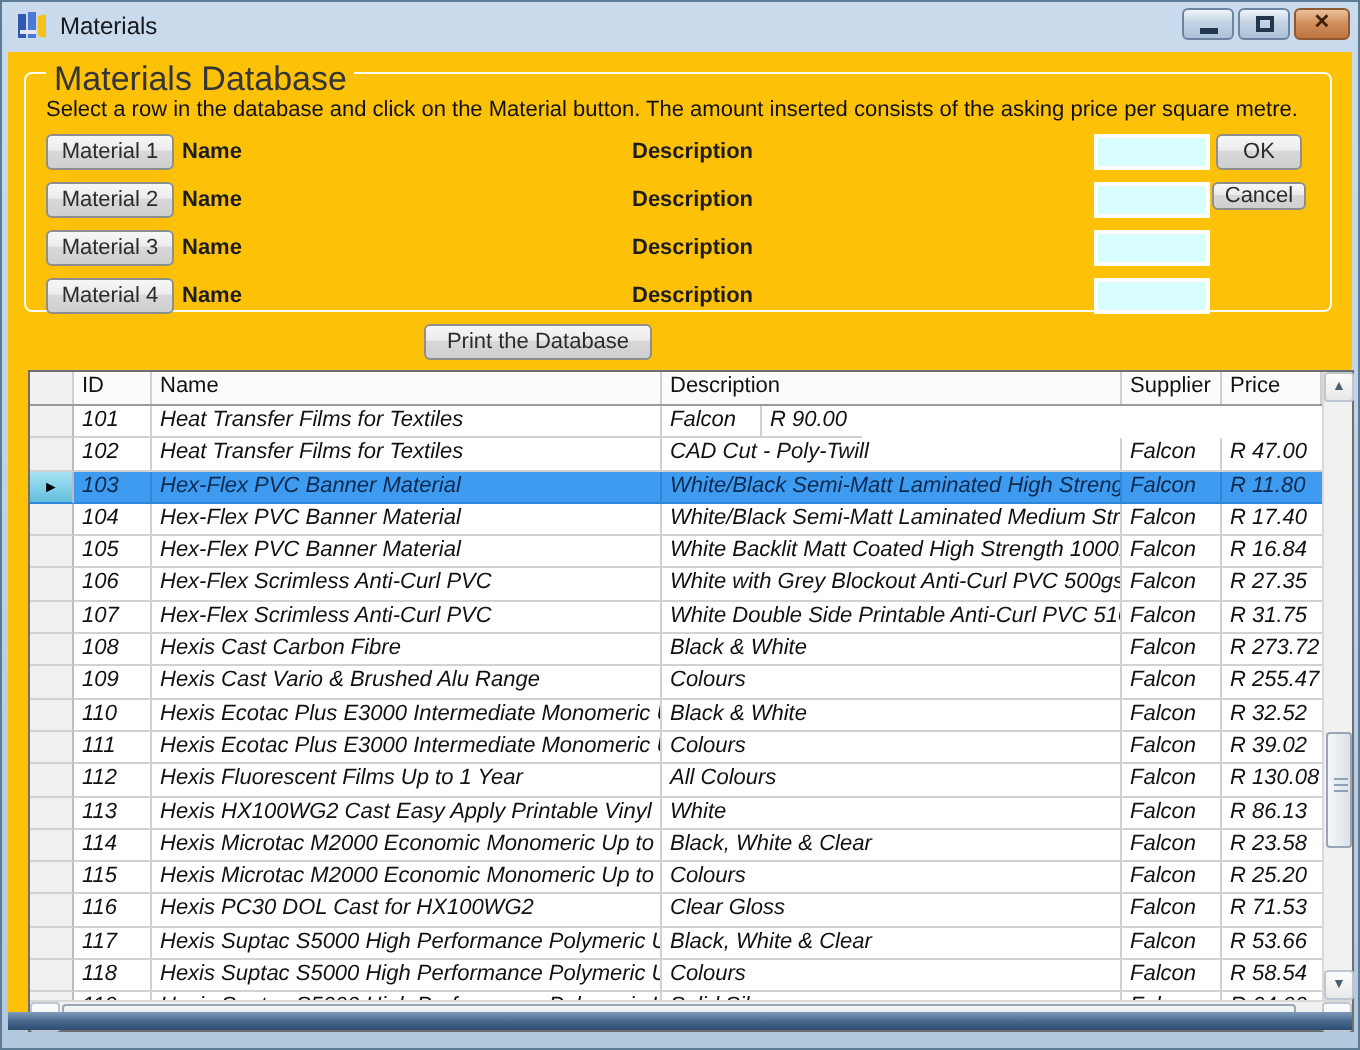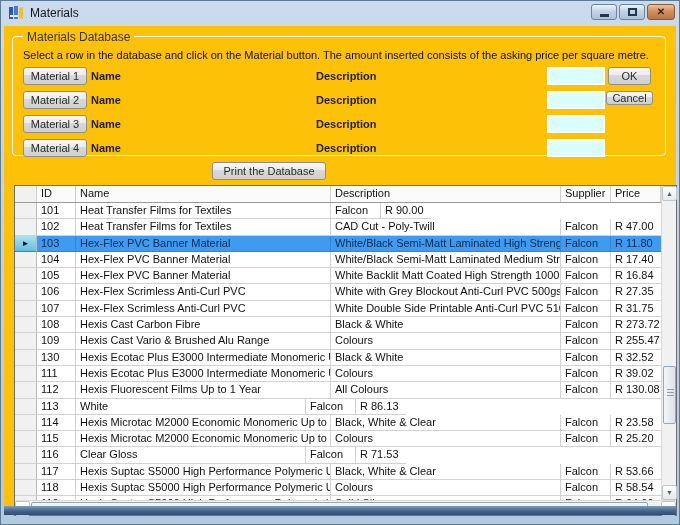--- a/index.html
+++ b/index.html
@@ -21,42 +21,42 @@
   .glyph-min{display:block;width:9px;height:3px;background:#22364e;margin-top:6px;}
   .glyph-max{display:block;width:9px;height:8px;border:2px solid #22364e;background:transparent;}
   
   .client{position:absolute;left:4px;top:26px;width:672px;height:489px;background:#fdc208;}
   .bottom-edge{position:absolute;left:0;bottom:0;width:100%;height:9px;
     background:linear-gradient(#7e9cba,#44648a 55%,#2e4d72);}
   
   .groupbox{position:absolute;left:8px;top:10px;width:654px;height:120px;
     border:1px solid rgba(255,255,255,.95);border-radius:4px;}
   .group-title{position:absolute;left:10px;top:-7px;background:#fdc208;padding:0 4px;
-    font-size:12px;color:#353535;}
+    font-size:17px;color:#353535;}
   .instruction{position:absolute;left:10px;top:12px;font-size:11px;color:#111;}
   .mat-row{position:absolute;left:10px;height:18px;width:630px;}
   .btn{border:1px solid #8e8e8e;border-radius:3px;color:#2b2b2b;font-size:11px;
     background:linear-gradient(#f7f7f7,#ebebeb 45%,#d8d8d8 46%,#cfcfcf);
     display:inline-flex;align-items:center;justify-content:center;cursor:default;}
   .mat-btn{position:absolute;left:0;top:0;width:64px;height:18px;}
   .lbl-name{position:absolute;left:68px;top:3px;font-size:11px;font-weight:600;color:#1d1d1d;}
   .lbl-desc{position:absolute;left:293px;top:3px;font-size:11px;font-weight:600;color:#1d1d1d;}
   .field{position:absolute;left:524px;top:0;width:58px;height:18px;background:#d9feff;
     border:2px solid #fefefe;}
   .ok-btn{position:absolute;left:585px;top:0;width:43px;height:18px;}
   .cancel-btn{position:absolute;left:583px;top:0;width:47px;height:14px;}
   .save-btn{position:absolute;left:10px;top:136px;width:186px;height:19px;}
   .print-btn{position:absolute;left:208px;top:136px;width:114px;height:18px;}
   
   .grid{position:absolute;left:10px;top:159px;width:663px;height:331px;
     border:1px solid #6f6f6f;background:#fff;}
   .grid-viewport{position:absolute;left:0;top:0;width:646px;height:314px;overflow:hidden;background:#fff;}
   .ghead{display:flex;height:17px;background:#fbfbfb;border-bottom:1px solid #9a9a9a;}
   .ghead .cell{font-weight:400;color:#111;border-right:1px solid #cfcfcf;border-bottom:0;}
-  .grow{display:flex;height:16.3px;}
+  .grow{display:flex;height:16.3px;font-style:italic;}
   .cell{font-size:11px;line-height:15px;padding:0 0 0 4px;white-space:nowrap;overflow:hidden;
     border-right:1px solid #d2d2d2;border-bottom:1px solid #d2d2d2;color:#111;}
   .c-hdr{width:22px;background:#f1f1f1;border-right:1px solid #bdbdbd;padding:0;text-align:center;}
   .c-id{width:39px;}
   .c-name{width:255px;}
   .c-desc{width:230px;}
   .c-sup{width:50px;}
   .c-price{width:50px;border-right:0;}
   .grow.sel .cell{background:#3e9bf0;color:#0c2a50;border-right-color:#2f86d8;border-bottom-color:#2f86d8;}
   .grow.sel .c-hdr{background:linear-gradient(#a8e3f4,#62bedd);color:#000;
@@ -219,21 +219,21 @@
             <div class="grow">
               <div class="cell c-hdr"></div>
               <div class="cell c-id">109</div>
               <div class="cell c-name">Hexis Cast Vario &amp; Brushed Alu Range</div>
               <div class="cell c-desc">Colours</div>
               <div class="cell c-sup">Falcon</div>
               <div class="cell c-price">R 255.47</div>
             </div>
             <div class="grow">
               <div class="cell c-hdr"></div>
-              <div class="cell c-id">130</div>
+              <div class="cell c-id">110</div>
               <div class="cell c-name">Hexis Ecotac Plus E3000 Intermediate Monomeric Up to ...</div>
               <div class="cell c-desc">Black &amp; White</div>
               <div class="cell c-sup">Falcon</div>
               <div class="cell c-price">R 32.52</div>
             </div>
             <div class="grow">
               <div class="cell c-hdr"></div>
               <div class="cell c-id">111</div>
               <div class="cell c-name">Hexis Ecotac Plus E3000 Intermediate Monomeric Up to ...</div>
               <div class="cell c-desc">Colours</div>
@@ -244,20 +244,21 @@
               <div class="cell c-hdr"></div>
               <div class="cell c-id">112</div>
               <div class="cell c-name">Hexis Fluorescent Films Up to 1 Year</div>
               <div class="cell c-desc">All Colours</div>
               <div class="cell c-sup">Falcon</div>
               <div class="cell c-price">R 130.08</div>
             </div>
             <div class="grow">
               <div class="cell c-hdr"></div>
               <div class="cell c-id">113</div>
+              <div class="cell c-name">Hexis HX100WG2 Cast Easy Apply Printable Vinyl</div>
               <div class="cell c-desc">White</div>
               <div class="cell c-sup">Falcon</div>
               <div class="cell c-price">R 86.13</div>
             </div>
             <div class="grow">
               <div class="cell c-hdr"></div>
               <div class="cell c-id">114</div>
               <div class="cell c-name">Hexis Microtac M2000 Economic Monomeric Up to 3 Years</div>
               <div class="cell c-desc">Black, White &amp; Clear</div>
               <div class="cell c-sup">Falcon</div>
@@ -267,20 +268,21 @@
               <div class="cell c-hdr"></div>
               <div class="cell c-id">115</div>
               <div class="cell c-name">Hexis Microtac M2000 Economic Monomeric Up to 3 Years</div>
               <div class="cell c-desc">Colours</div>
               <div class="cell c-sup">Falcon</div>
               <div class="cell c-price">R 25.20</div>
             </div>
             <div class="grow">
               <div class="cell c-hdr"></div>
               <div class="cell c-id">116</div>
+              <div class="cell c-name">Hexis PC30 DOL Cast for HX100WG2</div>
               <div class="cell c-desc">Clear Gloss</div>
               <div class="cell c-sup">Falcon</div>
               <div class="cell c-price">R 71.53</div>
             </div>
             <div class="grow">
               <div class="cell c-hdr"></div>
               <div class="cell c-id">117</div>
               <div class="cell c-name">Hexis Suptac S5000 High Performance Polymeric Up to ...</div>
               <div class="cell c-desc">Black, White &amp; Clear</div>
               <div class="cell c-sup">Falcon</div>

